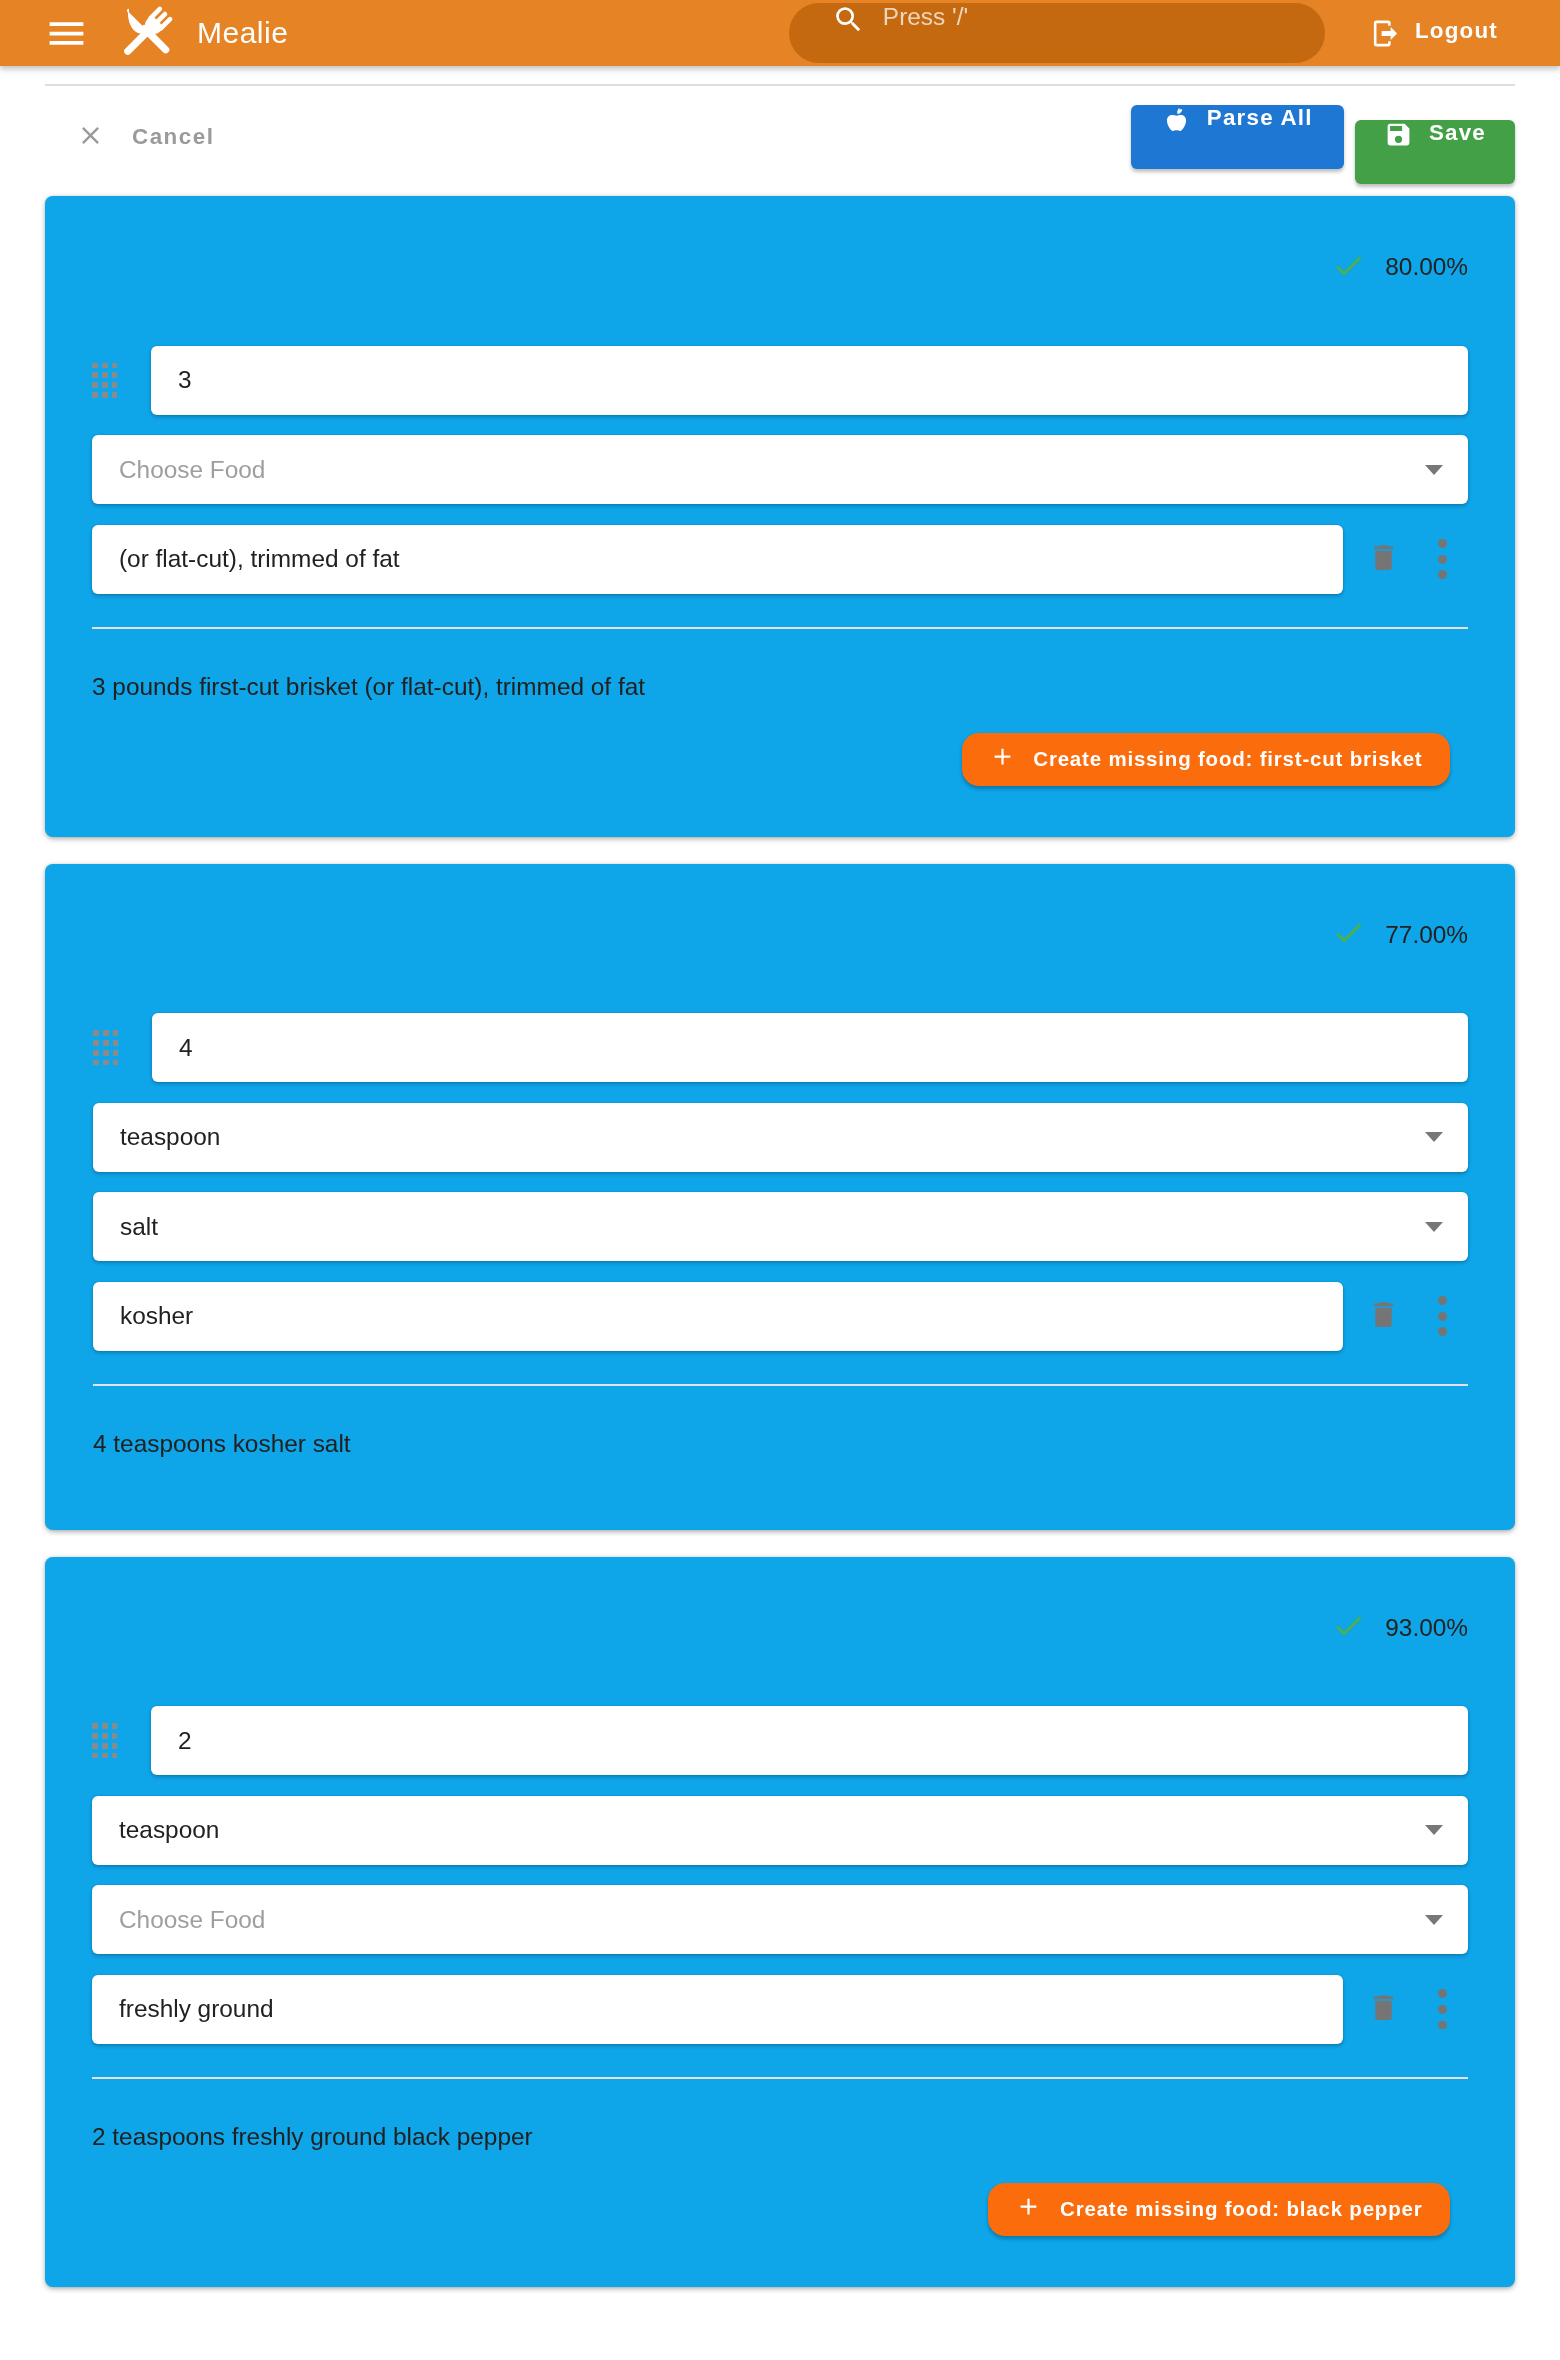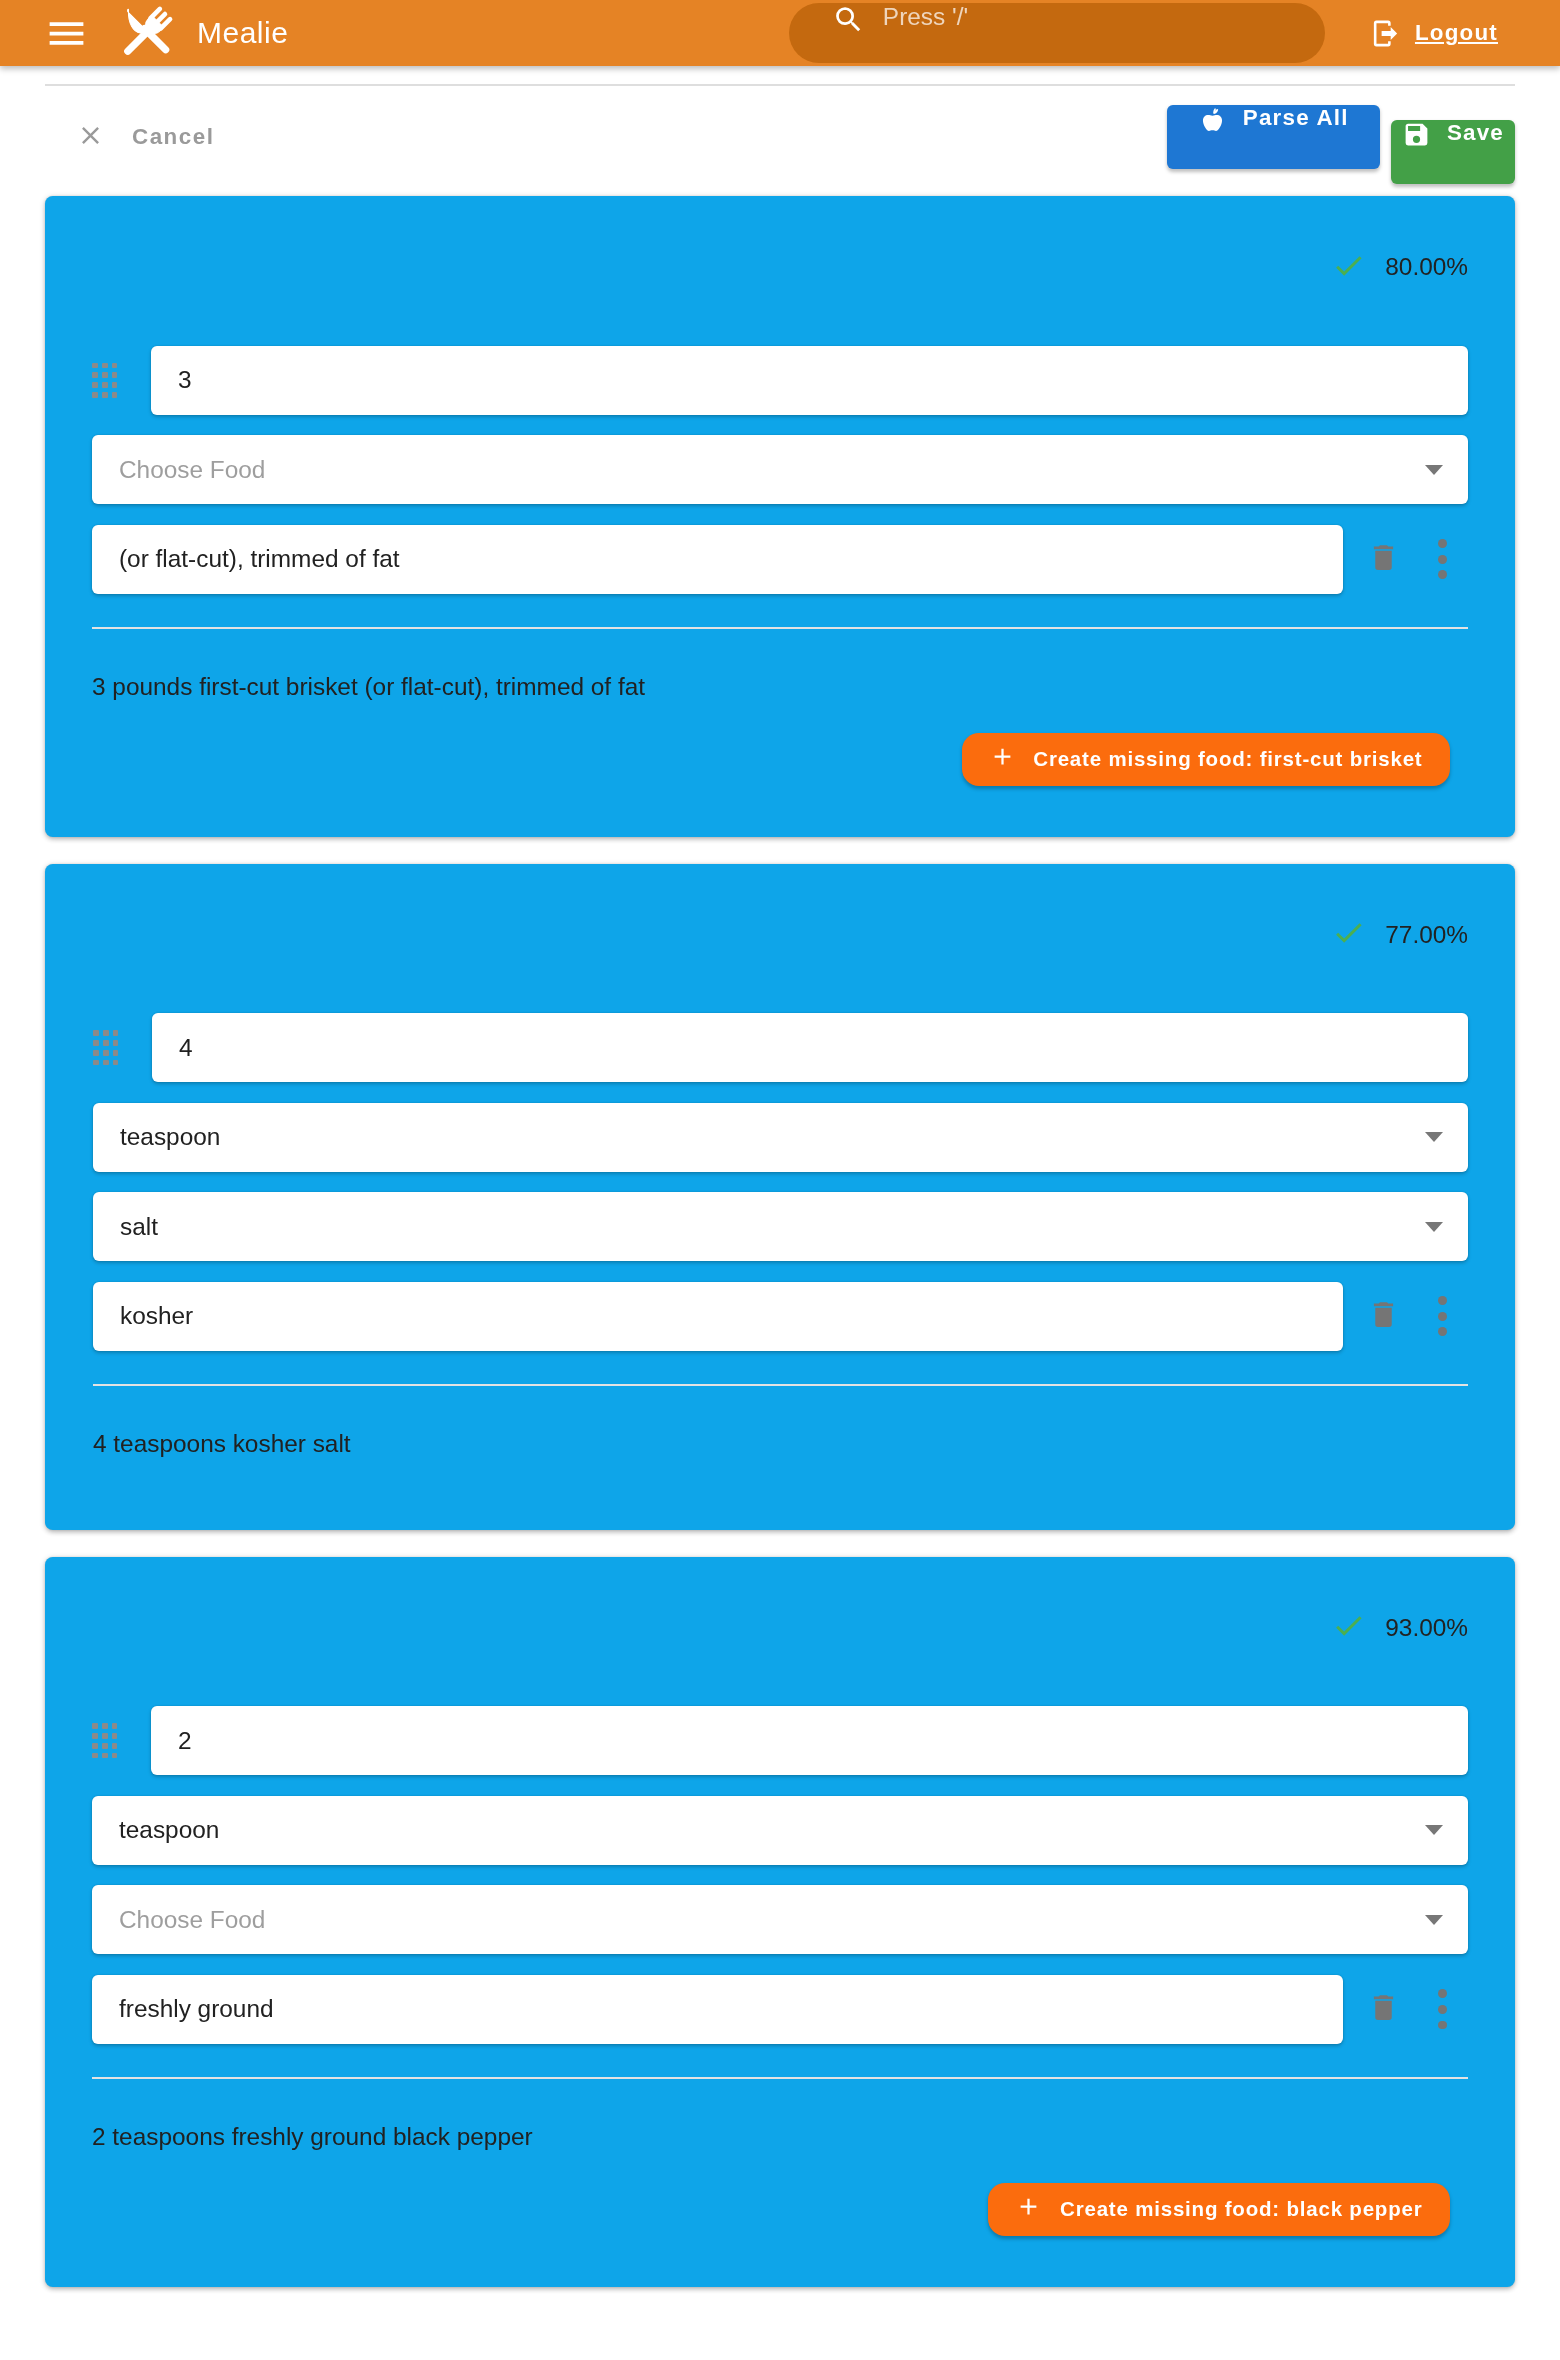--- a/index.html
+++ b/index.html
@@ -22,37 +22,37 @@
   .appbar{height:66px;background:var(--header-bg);display:flex;align-items:center;
     padding:0 62px 0 43px;box-shadow:0 2.9px 5.9px rgba(0,0,0,.25);position:relative;z-index:5;}
   .appbar .menu-btn{width:47px;height:47px;display:flex;align-items:center;justify-content:center;
     background:none;border:none;cursor:pointer;}
   .appbar svg{display:block;}
   .logo{margin-left:23.4px;width:66px;height:66px;}
   .app-title{color:#fff;font-size:30px;font-weight:500;letter-spacing:0.5px;margin-left:17.6px;}
   .search-pill{margin-left:auto;width:536px;height:60px;border-radius:31px;background:var(--search-pill-bg);
     display:flex;padding:0 27px 0 43px;cursor:text;border:none;}
   .search-pill .ph{color:rgba(255,255,255,.72);font-size:24.4px;margin-left:17.6px;}
-  .logout-btn{display:flex;align-items:center;background:none;border:none;cursor:pointer;
-    margin-left:45px;color:#fff;text-decoration:underline;}
+  .logout-btn{display:flex;background:none;border:none;cursor:pointer;
+    margin-left:45px;color:#fff;}
   .logout-btn .lbl{font-size:22.4px;font-weight:700;letter-spacing:1.2px;margin-left:13.7px;color:#fff;}
 
   
   .page{width:1470px;margin:0 auto;}
   .top-divider{height:2px;background:var(--divider);margin-top:17.6px;}
   .action-row{display:flex;align-items:center;margin-top:19.5px;height:64px;}
   .cancel-btn{display:flex;align-items:center;background:none;border:none;cursor:pointer;
     padding-left:31px;color:var(--icon-gray);}
   .cancel-btn .lbl{font-size:22.4px;font-weight:700;letter-spacing:1.5px;margin-left:27px;color:#9A9A9A;}
   .btn{display:flex;justify-content:center;border:none;border-radius:5.9px;
     height:64px;cursor:pointer;color:#fff;font-size:22.4px;font-weight:700;letter-spacing:1.2px;
     box-shadow:0 2.9px 3.9px rgba(0,0,0,.25);}
   .btn .lbl{margin-left:15.6px;}
   .btn-parse{background:var(--parse-blue);margin-left:auto;padding:0 31px;}
-  .btn-save{background:var(--save-green);margin-left:11.7px;padding:0 11px;margin-top:30px;}
+  .btn-save{background:var(--save-green);margin-left:11.7px;padding:0 29px;margin-top:30px;}
 
   
   .card{background:#0ea5e9;border-radius:7.8px;margin-top:27px;padding:39px 47px 51px 47px;
     box-shadow:0 2.9px 4.9px -1px rgba(0,0,0,.2),0 1px 5.9px rgba(0,0,0,.16),0 0 2px rgba(0,0,0,.1);
     display:flex;flex-direction:column;}
   .card.no-action{padding-bottom:73px;padding-left:48px;}
   .conf-row{display:flex;align-items:center;justify-content:flex-end;margin-top:15.6px;height:33px;}
   .conf-val{font-size:24.4px;color:#222;margin-left:19.5px;}
   .rows{margin-top:62px;display:flex;flex-direction:column;}
   .field-row{display:flex;align-items:center;margin-top:20.5px;}

